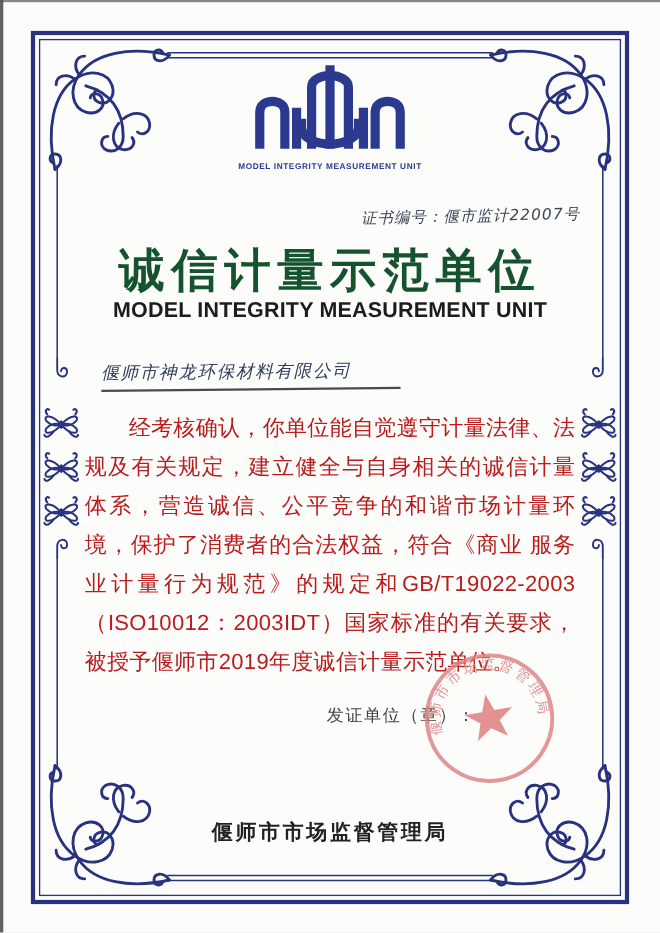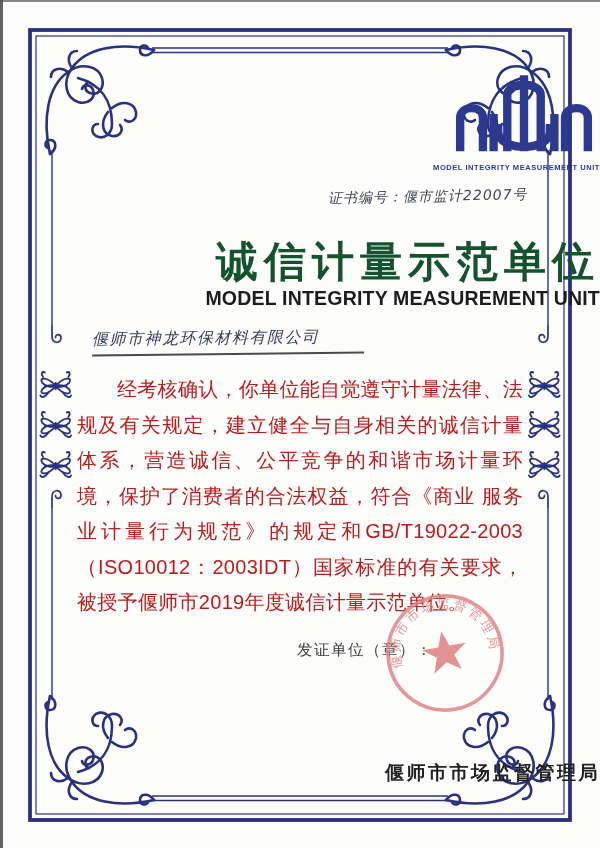--- a/index.html
+++ b/index.html
@@ -4,21 +4,21 @@
 <style>
   html,body{margin:0;padding:0;background:#e8e8e8;}
   .page{
     position:relative;width:600px;height:848px;background:#fcfcfb;overflow:hidden;
     font-family:"Liberation Sans","DejaVu Sans",sans-serif;
   }
   .scan-edge-left{position:absolute;left:0;top:0;width:3px;height:100%;background:#474747;opacity:.85;}
   .scan-edge-top{position:absolute;left:0;top:0;width:100%;height:2px;background:#555;opacity:.7;}
   .frame-svg{position:absolute;left:0;top:0;}
   .abs{position:absolute;}
-  .centered{left:0;width:600px;text-align:right;margin-top:16px;}
+  .centered{left:0;width:600px;text-align:center;}
   .logo-wrap{top:56px;}
   .logo-caption{
     top:147px;font-size:7.5px;font-weight:bold;color:#2b3a8f;letter-spacing:.55px;
   }
   .cert-no{
     top:188px;right:72px;font-size:14px;color:#3c4557;letter-spacing:1px;
     font-style:italic;transform:rotate(-1.2deg);font-family:"DejaVu Sans",sans-serif;
   }
   .title-zh{
     top:218px;font-size:42px;font-weight:900;letter-spacing:6px;color:#14532d;

